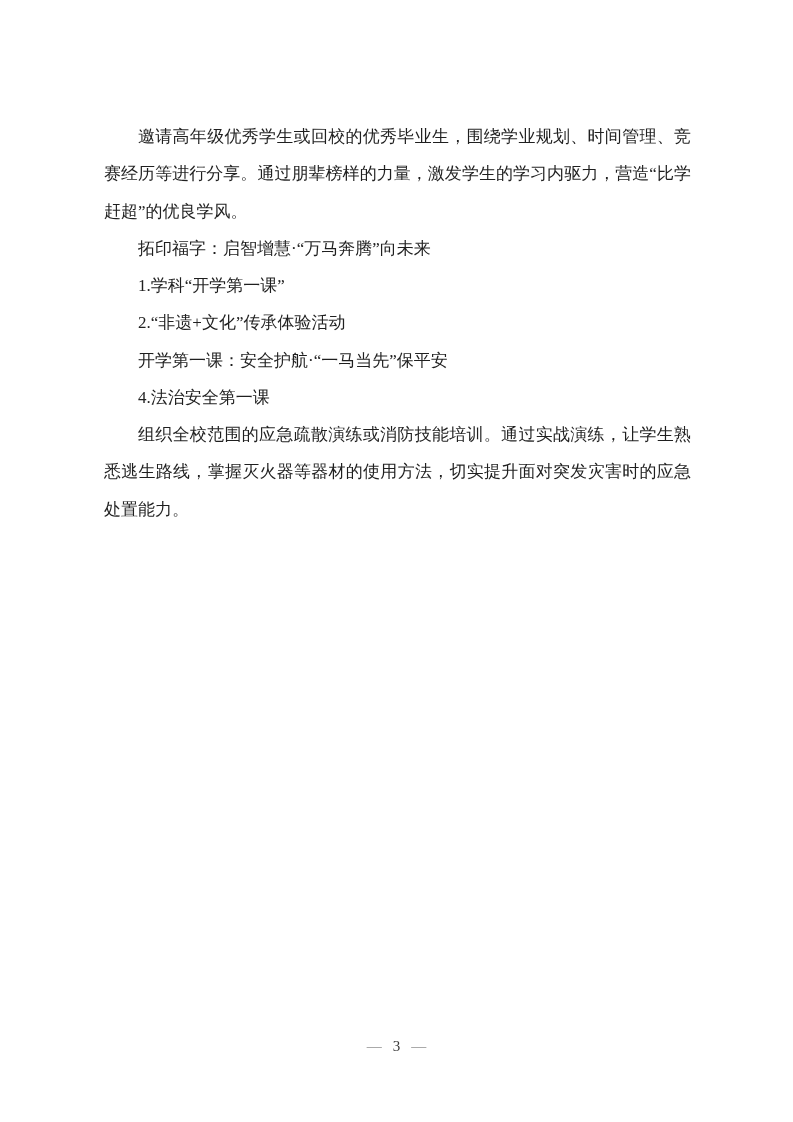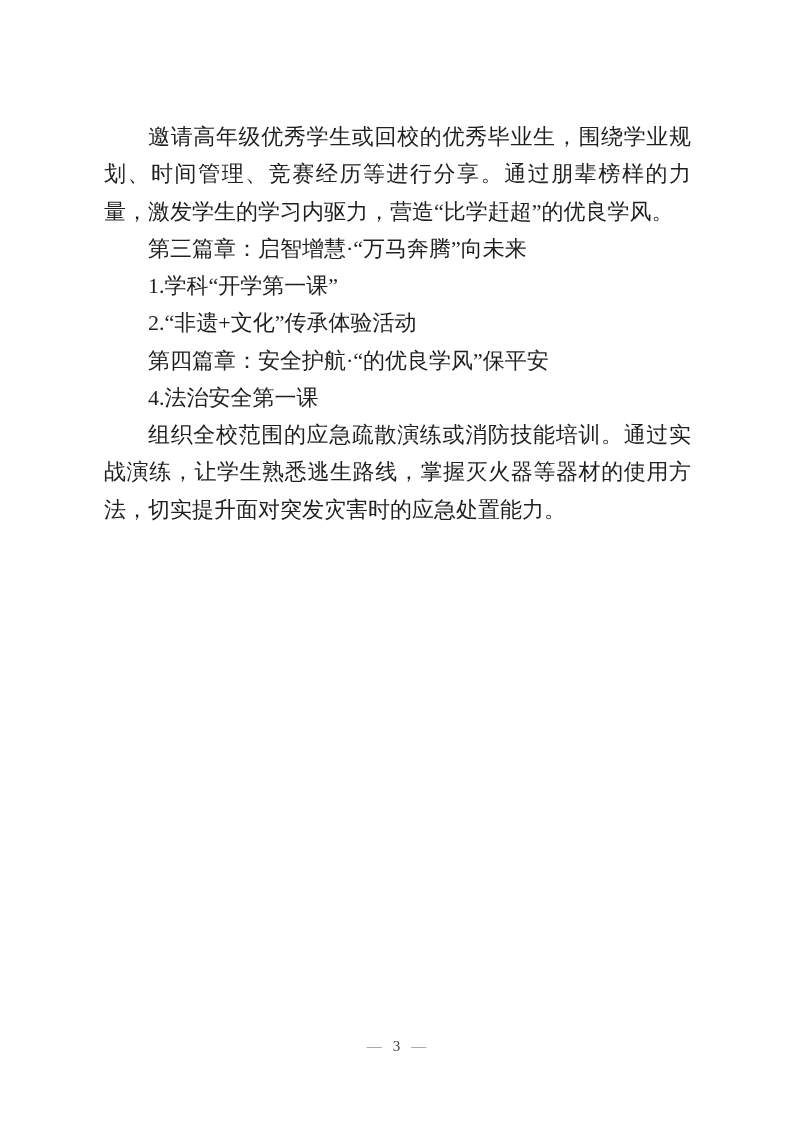--- a/index.html
+++ b/index.html
@@ -17,21 +17,21 @@
   }
   .doc-body {
     position: absolute;
     left: 104px;
     top: 118px;
     width: 587px;
   }
   .para {
     margin: 0;
     padding: 0;
-    font-size: 22px;
+    font-size: 17px;
     line-height: 37.25px;
     color: #1f1f1f;
     text-indent: 2em;
     text-align: justify;
     text-justify: inter-ideograph;
     word-break: break-all;
     letter-spacing: 0;
   }
   .footer {
     position: absolute;
@@ -52,21 +52,21 @@
     margin: 0 11px;
   }
 </style>
 </head>
 <body>
 
 <div class="page">
   <main class="doc-body" id="doc-body">
 
   <p class="para body">邀请高年级优秀学生或回校的优秀毕业生，围绕学业规划、时间管理、竞赛经历等进行分享。通过朋辈榜样的力量，激发学生的学习内驱力，营造“比学赶超”的优良学风。</p>
-      <p class="para chapter">第三篇章：启智增慧·“万马奔腾”向未来</p>
+      <p class="para chapter">拓印福字：启智增慧·“万马奔腾”向未来</p>
       <p class="para item">1.学科“开学第一课”</p>
       <p class="para item">2.“非遗+文化”传承体验活动</p>
-      <p class="para chapter">第四篇章：安全护航·“的优良学风”保平安</p>
+      <p class="para chapter">开学第一课：安全护航·“一马当先”保平安</p>
       <p class="para item">4.法治安全第一课</p>
       <p class="para body">组织全校范围的应急疏散演练或消防技能培训。通过实战演练，让学生熟悉逃生路线，掌握灭火器等器材的使用方法，切实提升面对突发灾害时的应急处置能力。</p>
     </main>
   <div class="footer"><span class="dash">—</span><span class="pagenum">3</span><span class="dash">—</span></div>
 </div>
 
 </body></html>

